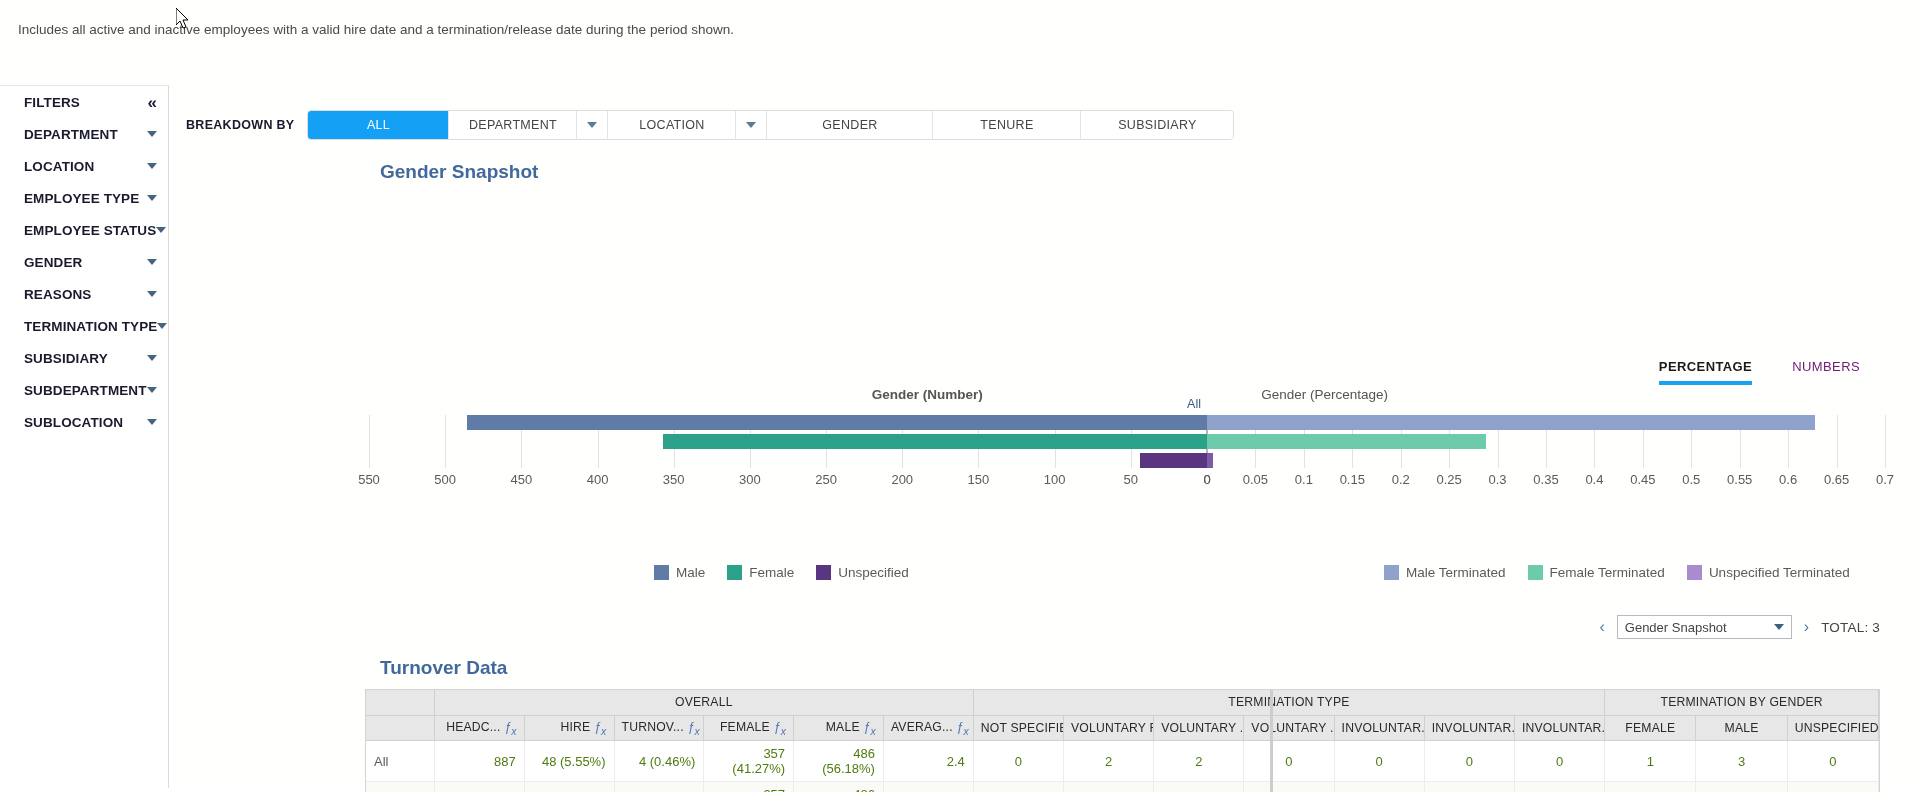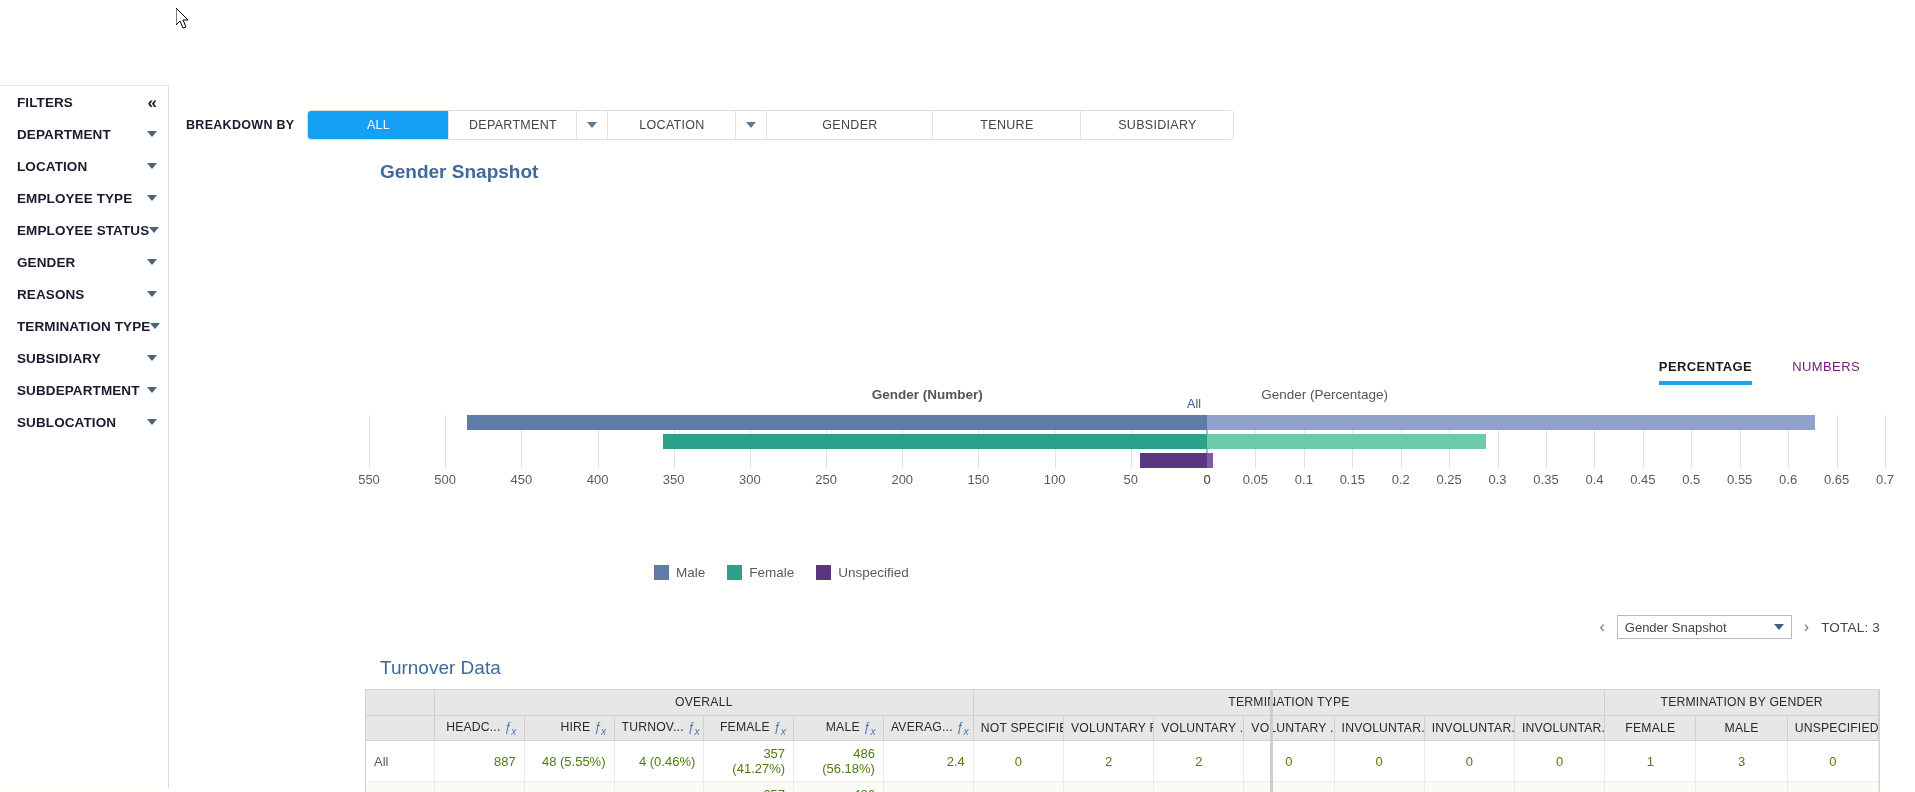--- a/index.html
+++ b/index.html
@@ -25,21 +25,21 @@
   #body-wrap { display:flex; position:absolute; top:85px; left:0; right:0; bottom:0; }
 
   
   #sidebar {
     width:169px; flex:0 0 169px; background:#fff;
     border-right:1px solid #dcdcdc; border-top:1px solid #e6e6e6;
     height:703px;
   }
   .filter-row {
     display:flex; align-items:center; justify-content:space-between;
-    padding:0 11px 0 17px; height:32px;
+    padding:0 11px 0 24px; height:32px;
     font-size:13.5px; font-weight:bold; color:#1a1a2e;
     letter-spacing:0.1px;
   }
   .filter-row .lbl { white-space:nowrap; }
   .caret-down {
     width:0;height:0;border-left:5px solid transparent;border-right:5px solid transparent;
     border-top:6px solid #46637f;
   }
   .collapse-icon { color:#1a1a2e; font-size:17px; font-weight:bold; line-height:1; }
 
@@ -148,21 +148,21 @@
   .arrow { color:#5a7b9a; font-size:16px; cursor:pointer; }
   #snapshot-select {
     width:175px;height:24px;border:1px solid #b9b9b9;background:#fff;
     display:flex;align-items:center;justify-content:space-between;padding:0 7px;
     font-size:13px;color:#444; cursor:pointer;
   }
   #snapshot-select .caret-down { border-top-color:#3f5f7d; }
   #total-label { letter-spacing:0.2px; }
 
   
-  #table-title { position:absolute; left:211px; top:572px; font-size:19px; font-weight:normal; color:#41699c; }
+  #table-title { position:absolute; left:211px; top:572px; font-size:19px; font-weight:bold; color:#41699c; }
   #table-wrap {
     position:absolute; left:196px; right:35px; top:604px; height:128px;
     border:1px solid #d3d3d3; background:#fff; overflow:hidden;
   }
   table { border-collapse:collapse; width:100%; table-layout:fixed; font-size:13px; }
   thead th {
     background:#e7e7e7; color:#2a2a2a; font-weight:normal; font-size:12.2px;
     border-right:1px solid #d0d0d0; border-bottom:1px solid #d0d0d0;
     letter-spacing:0.2px; padding:4px 7px; height:25px; white-space:nowrap; overflow:hidden;
   }
@@ -181,20 +181,21 @@
   #vdivider {
     position:absolute; left:904px; top:0; bottom:0; width:3px; background:#cdcdcd;
   }
 
   #cursor { position:absolute; left:176px; top:8px; width:14px; height:22px; pointer-events:none; }
 </style>
 </head>
 <body>
 
 <div id="page-header">
+  <div id="page-subtitle">Includes all active and inactive employees with a valid hire date and a termination/release date during the period shown.</div>
 </div>
 
 <div id="body-wrap">
 
   <div id="sidebar">
     <div class="filter-row">
       <span class="lbl">FILTERS</span>
       <span class="collapse-icon">«</span>
     </div>
     <div id="filter-list">
@@ -366,20 +367,34 @@
       <span class="swatch" style="background:#5f7ba6"></span>
       <span>Male</span>
     </div>
     <div class="leg-item">
       <span class="swatch" style="background:#2ba189"></span>
       <span>Female</span>
     </div>
     <div class="leg-item">
       <span class="swatch" style="background:#5a3580"></span>
       <span>Unspecified</span>
+    </div>
+      </div>
+    <div class="legend" id="legend-right">
+    <div class="leg-item">
+      <span class="swatch" style="background:#8fa2cc"></span>
+      <span>Male Terminated</span>
+    </div>
+    <div class="leg-item">
+      <span class="swatch" style="background:#6dcaaa"></span>
+      <span>Female Terminated</span>
+    </div>
+    <div class="leg-item">
+      <span class="swatch" style="background:#a98bd0"></span>
+      <span>Unspecified Terminated</span>
     </div>
       </div>
 
     <div id="pager">
       <span class="arrow">‹</span>
       <div id="snapshot-select">
         <span>Gender Snapshot</span>
         <span class="caret-down"></span>
       </div>
       <span class="arrow">›</span>

